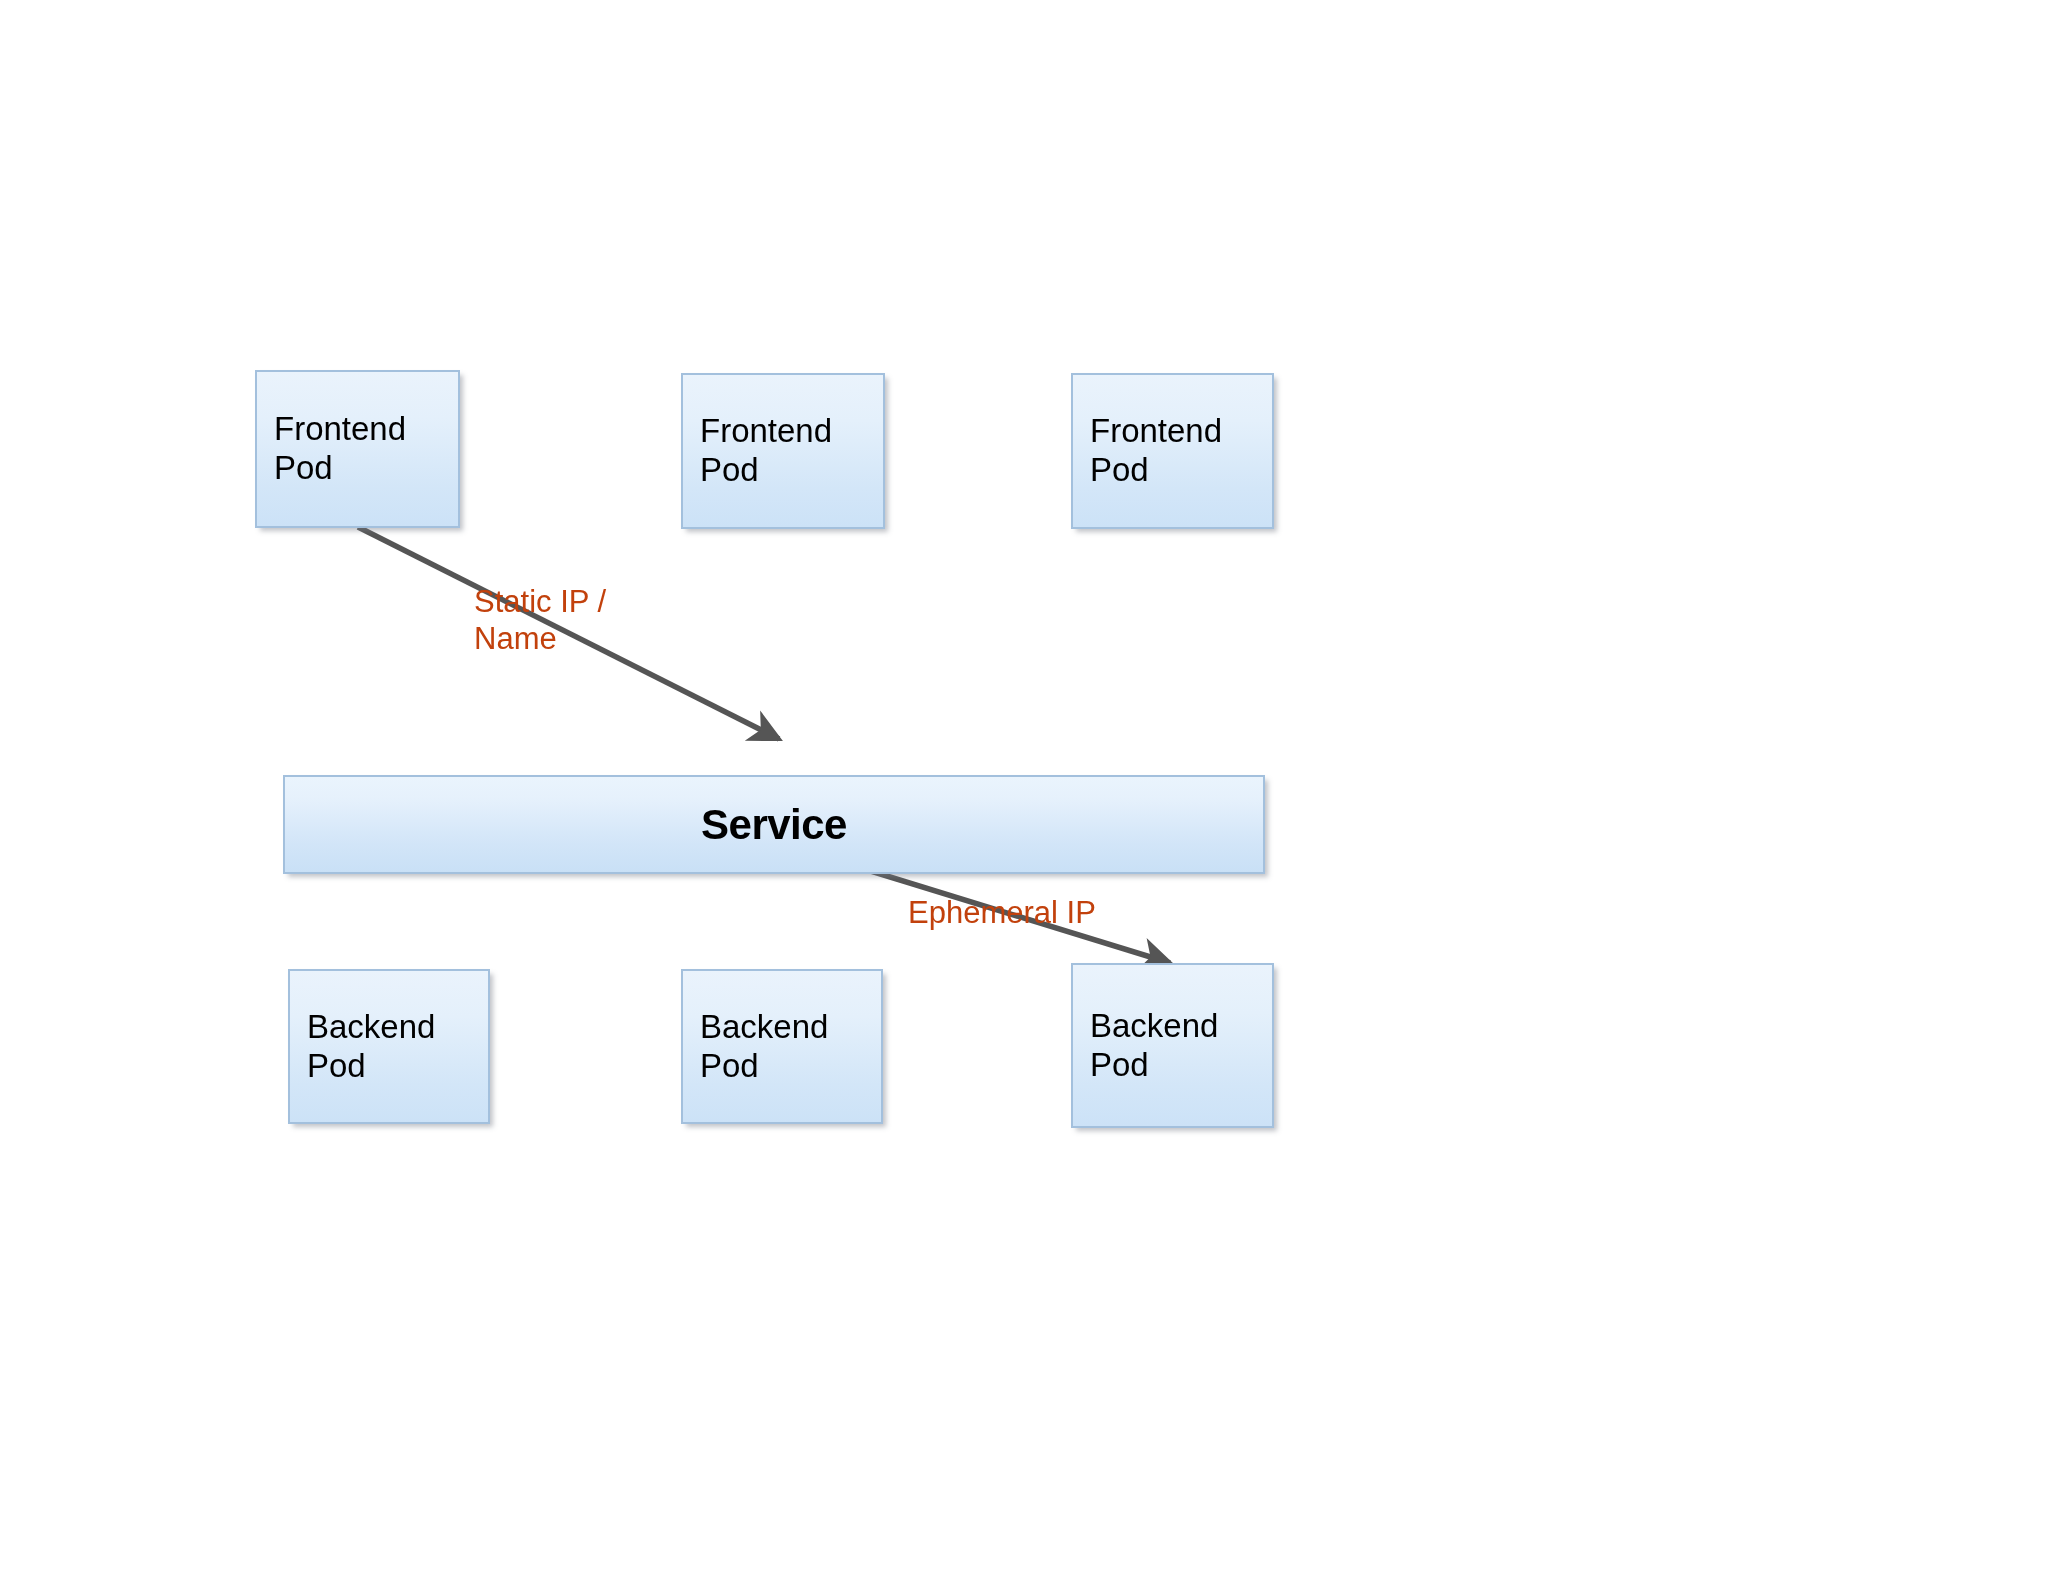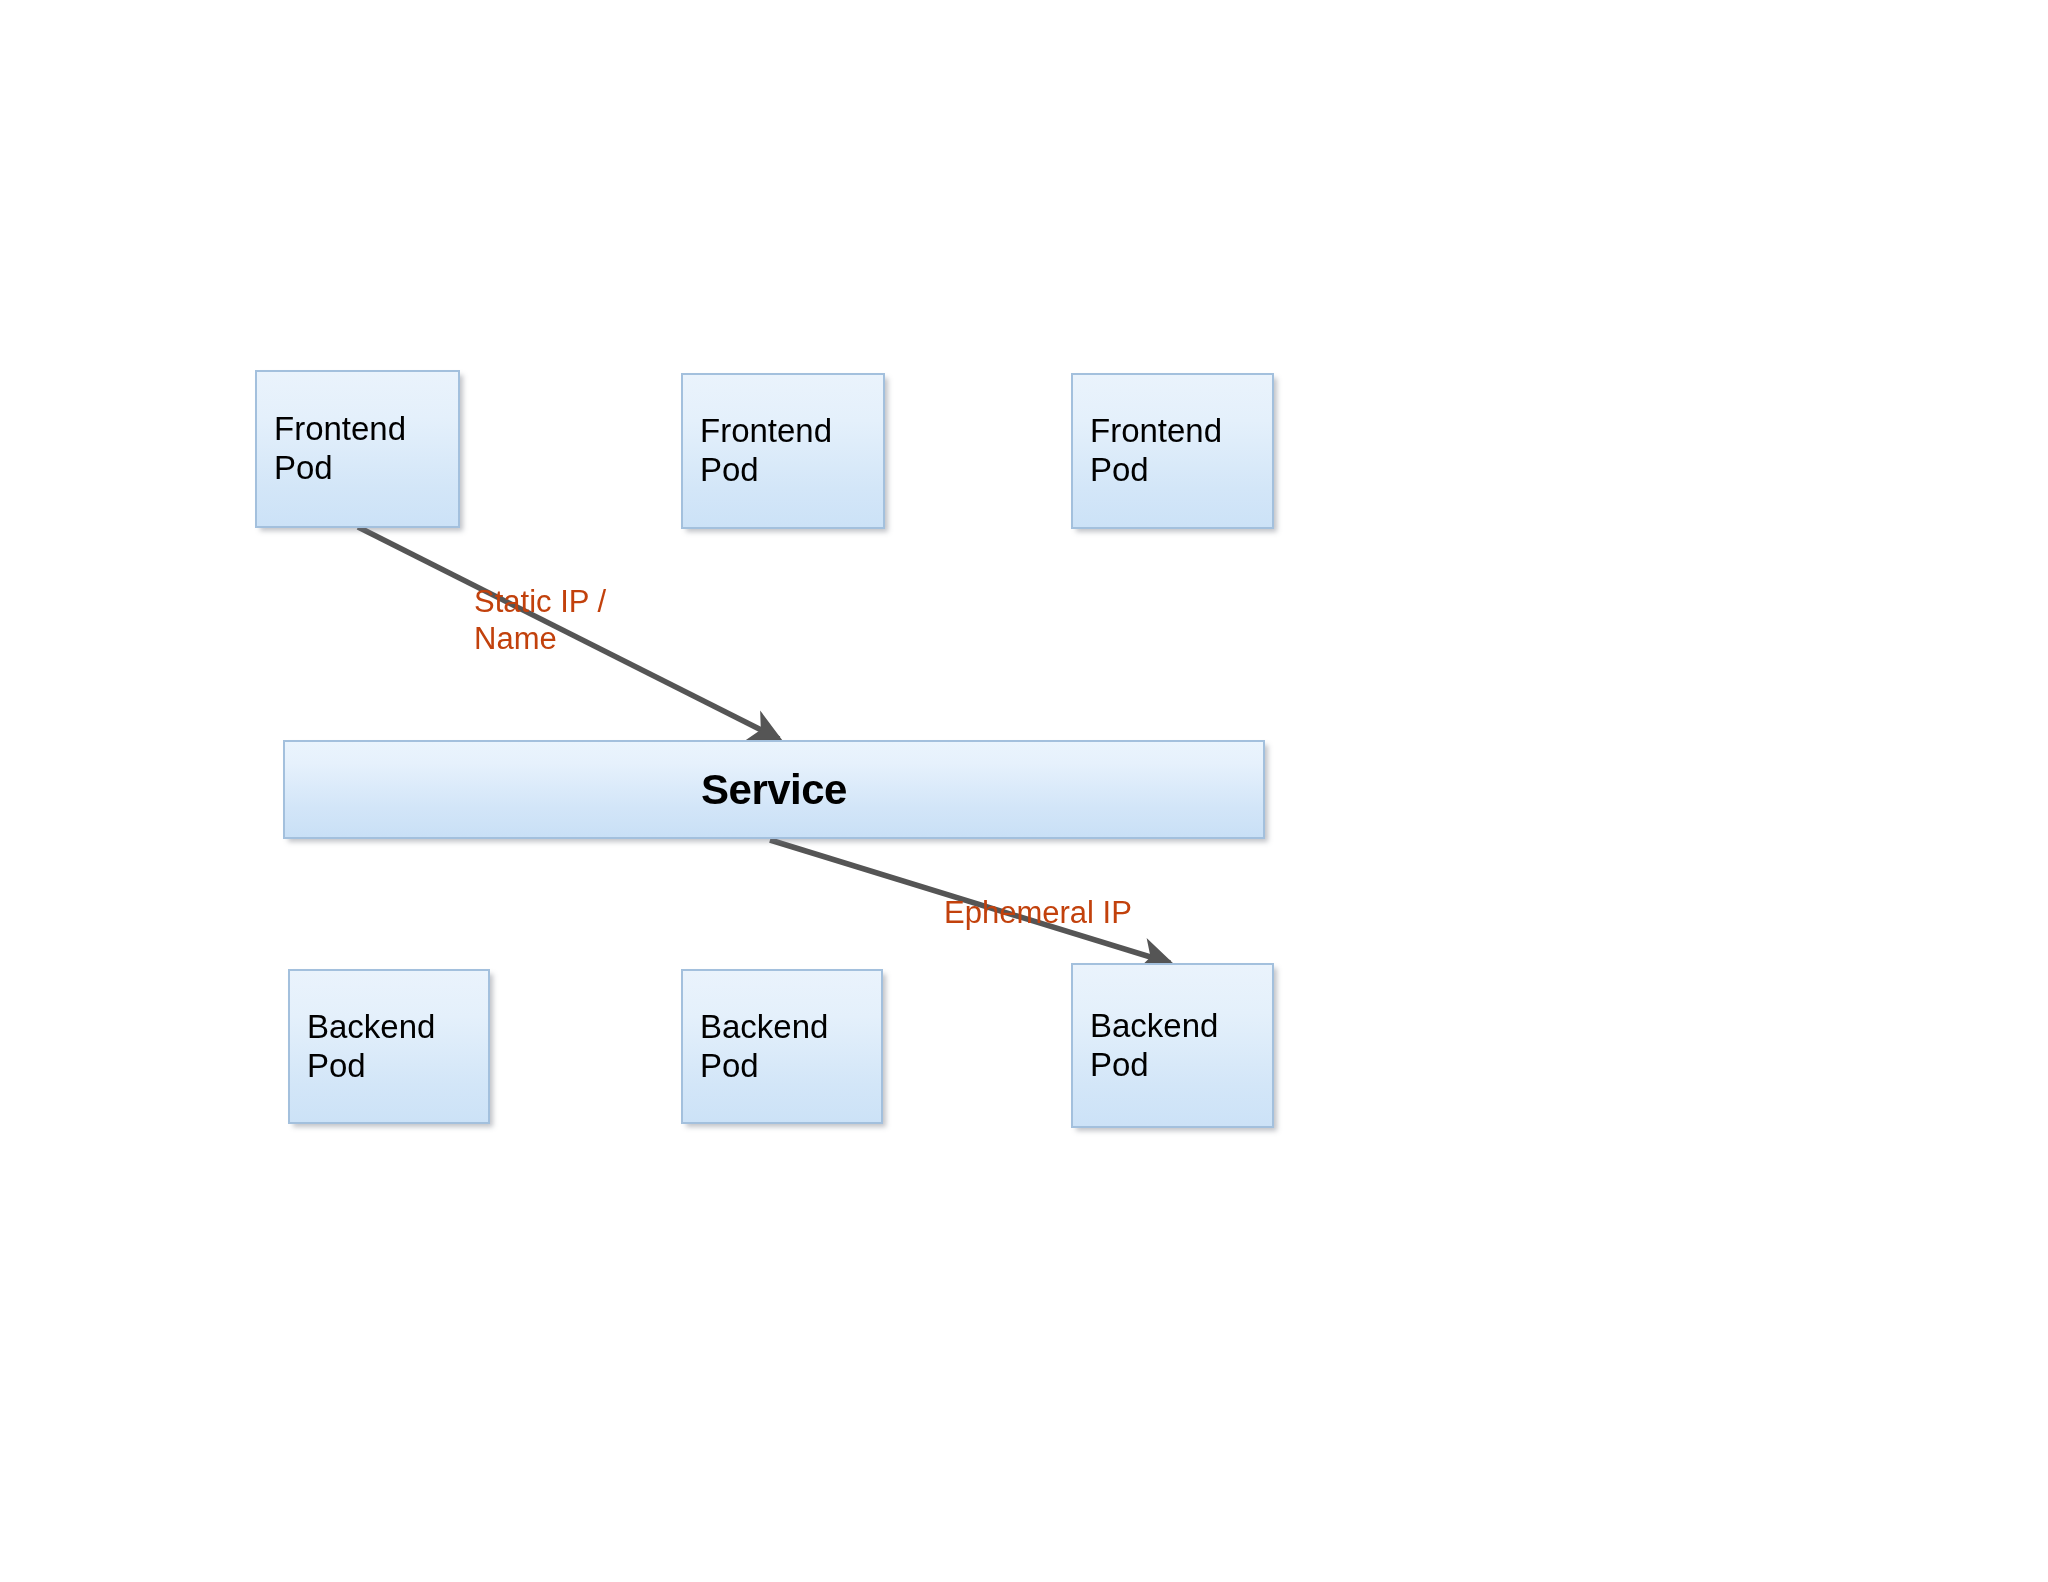--- a/index.html
+++ b/index.html
@@ -43,20 +43,21 @@
   
   .service-bar {
     position: absolute;
     box-sizing: border-box;
     border: 2px solid #a3c0dd;
     background: linear-gradient(to bottom, #eaf4fd 0%, #e6f1fc 22%, #d2e5f8 70%, #c9e0f6 100%);
     box-shadow: 4px 4px 5px -1px rgba(120,125,135,0.45);
     display: flex;
     align-items: center;
     justify-content: center;
+    margin-top: 35px;
   }
   .service-label {
     color: #000000;
     font-family: "Liberation Sans", sans-serif;
     font-weight: bold;
     font-size: 42px;
     letter-spacing: -0.5px;
   }
 
   
@@ -129,15 +130,15 @@
   </div>
 
   <div class="pod-box" style="left:1071px; top:963px; width:203px; height:165px;">
     <div class="pod-label">Backend
 Pod</div>
   </div>
 
   <div class="edge-label" style="left:474px; top:583px;">Static IP /
 Name</div>
 
-  <div class="edge-label" style="left:944px; top:894px;">Ephemeral IP</div>
+  <div class="edge-label" style="left:908px; top:894px;">Ephemeral IP</div>
 
 </div>
 
 </body></html>

